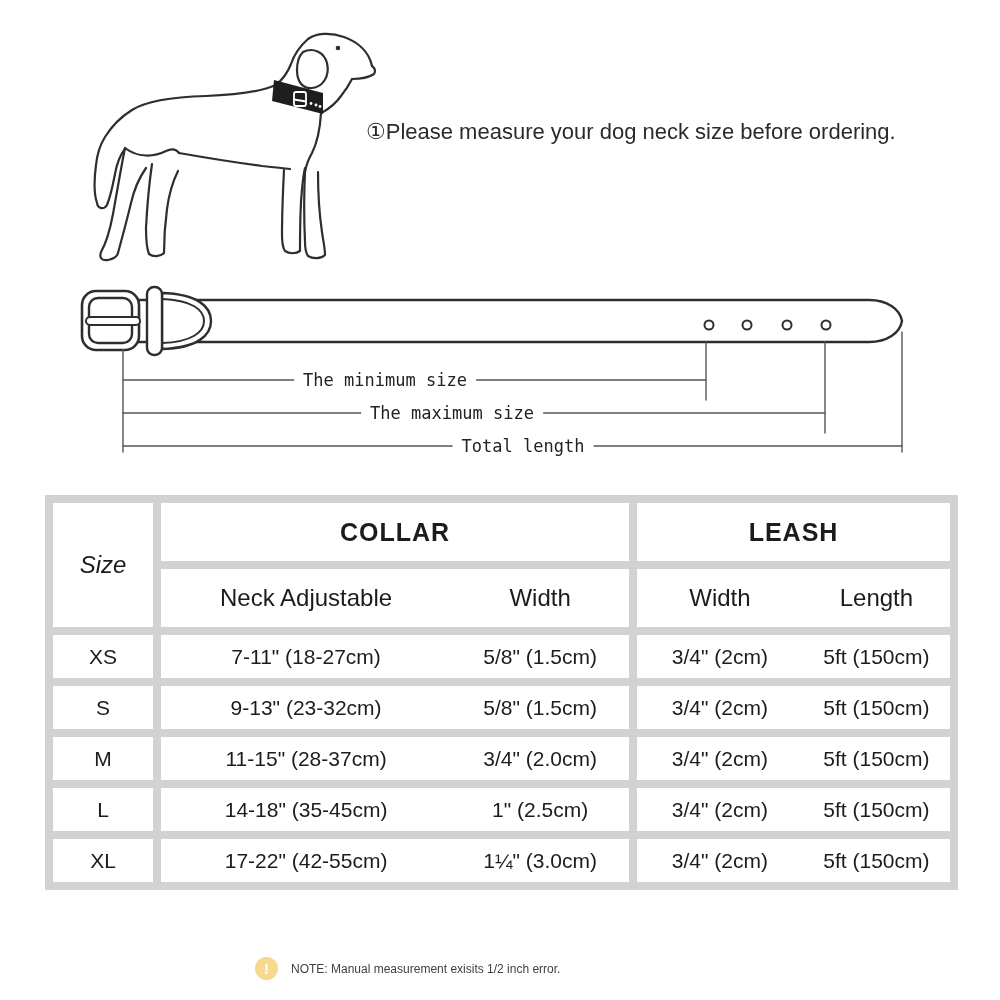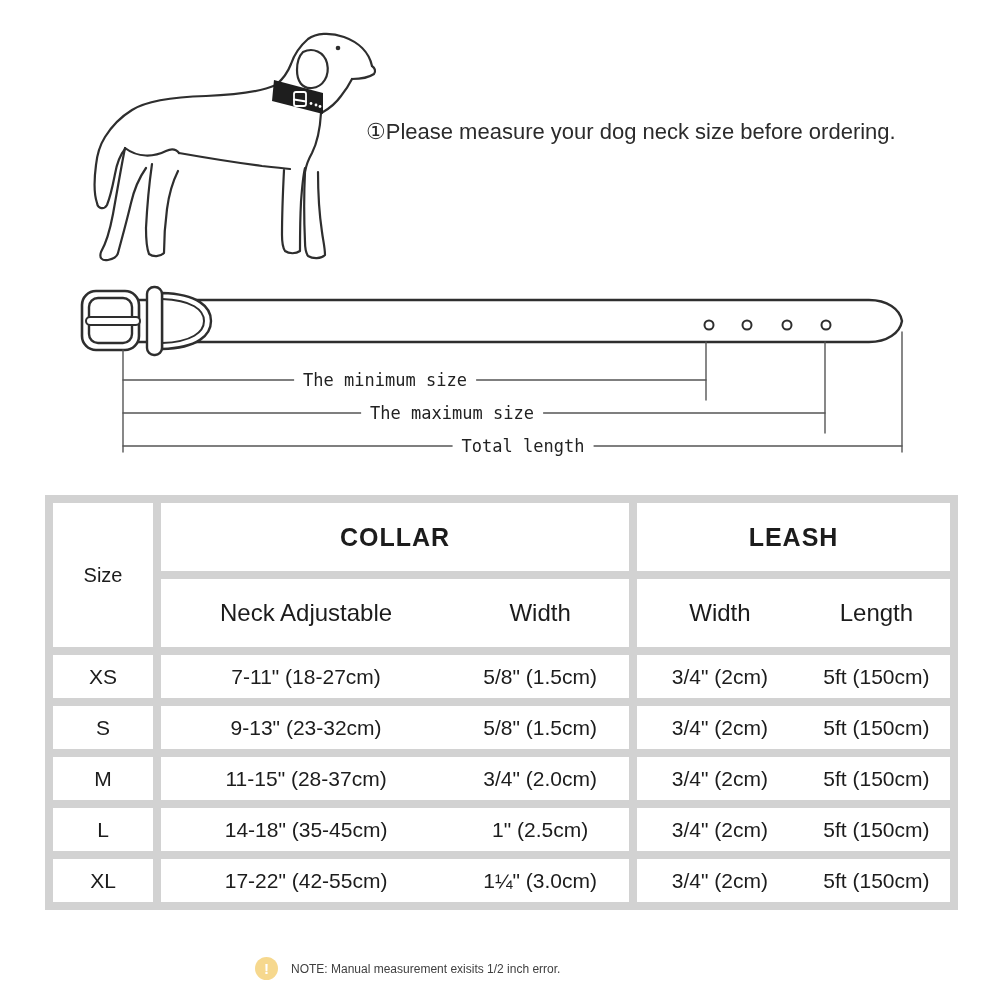--- a/index.html
+++ b/index.html
@@ -29,24 +29,24 @@
   
   #size-table{
     left:45px;top:495px;width:913px;
     border-collapse:separate;border-spacing:8px;
     background:#d2d2d2;table-layout:fixed;
   }
   #size-table td{
     background:#ffffff;text-align:center;vertical-align:middle;
     padding:0;overflow:hidden;white-space:nowrap;
   }
-  tr.hdr-row td{height:68px;}
+  tr.hdr-row td{height:58px;}
   tr.data-row td{height:43px;font-size:21px;}
   td.group-hdr{font-weight:bold;font-size:25px;letter-spacing:1px;}
-  td.size-hdr{font-size:20px;}
+  td.size-hdr{font-size:24px;font-style:italic;}
   td.sub-hdr{font-size:24px;}
   td.size-cell{font-size:22px;}
   td.split{white-space:normal;}
   .split-inner{display:flex;width:100%;height:100%;align-items:center;}
   .split-inner > span{display:block;text-align:center;}
   .c1{width:62%;} .c2{width:38%;}
   .l1{width:53%;} .l2{width:47%;}
 
   
   #note{

